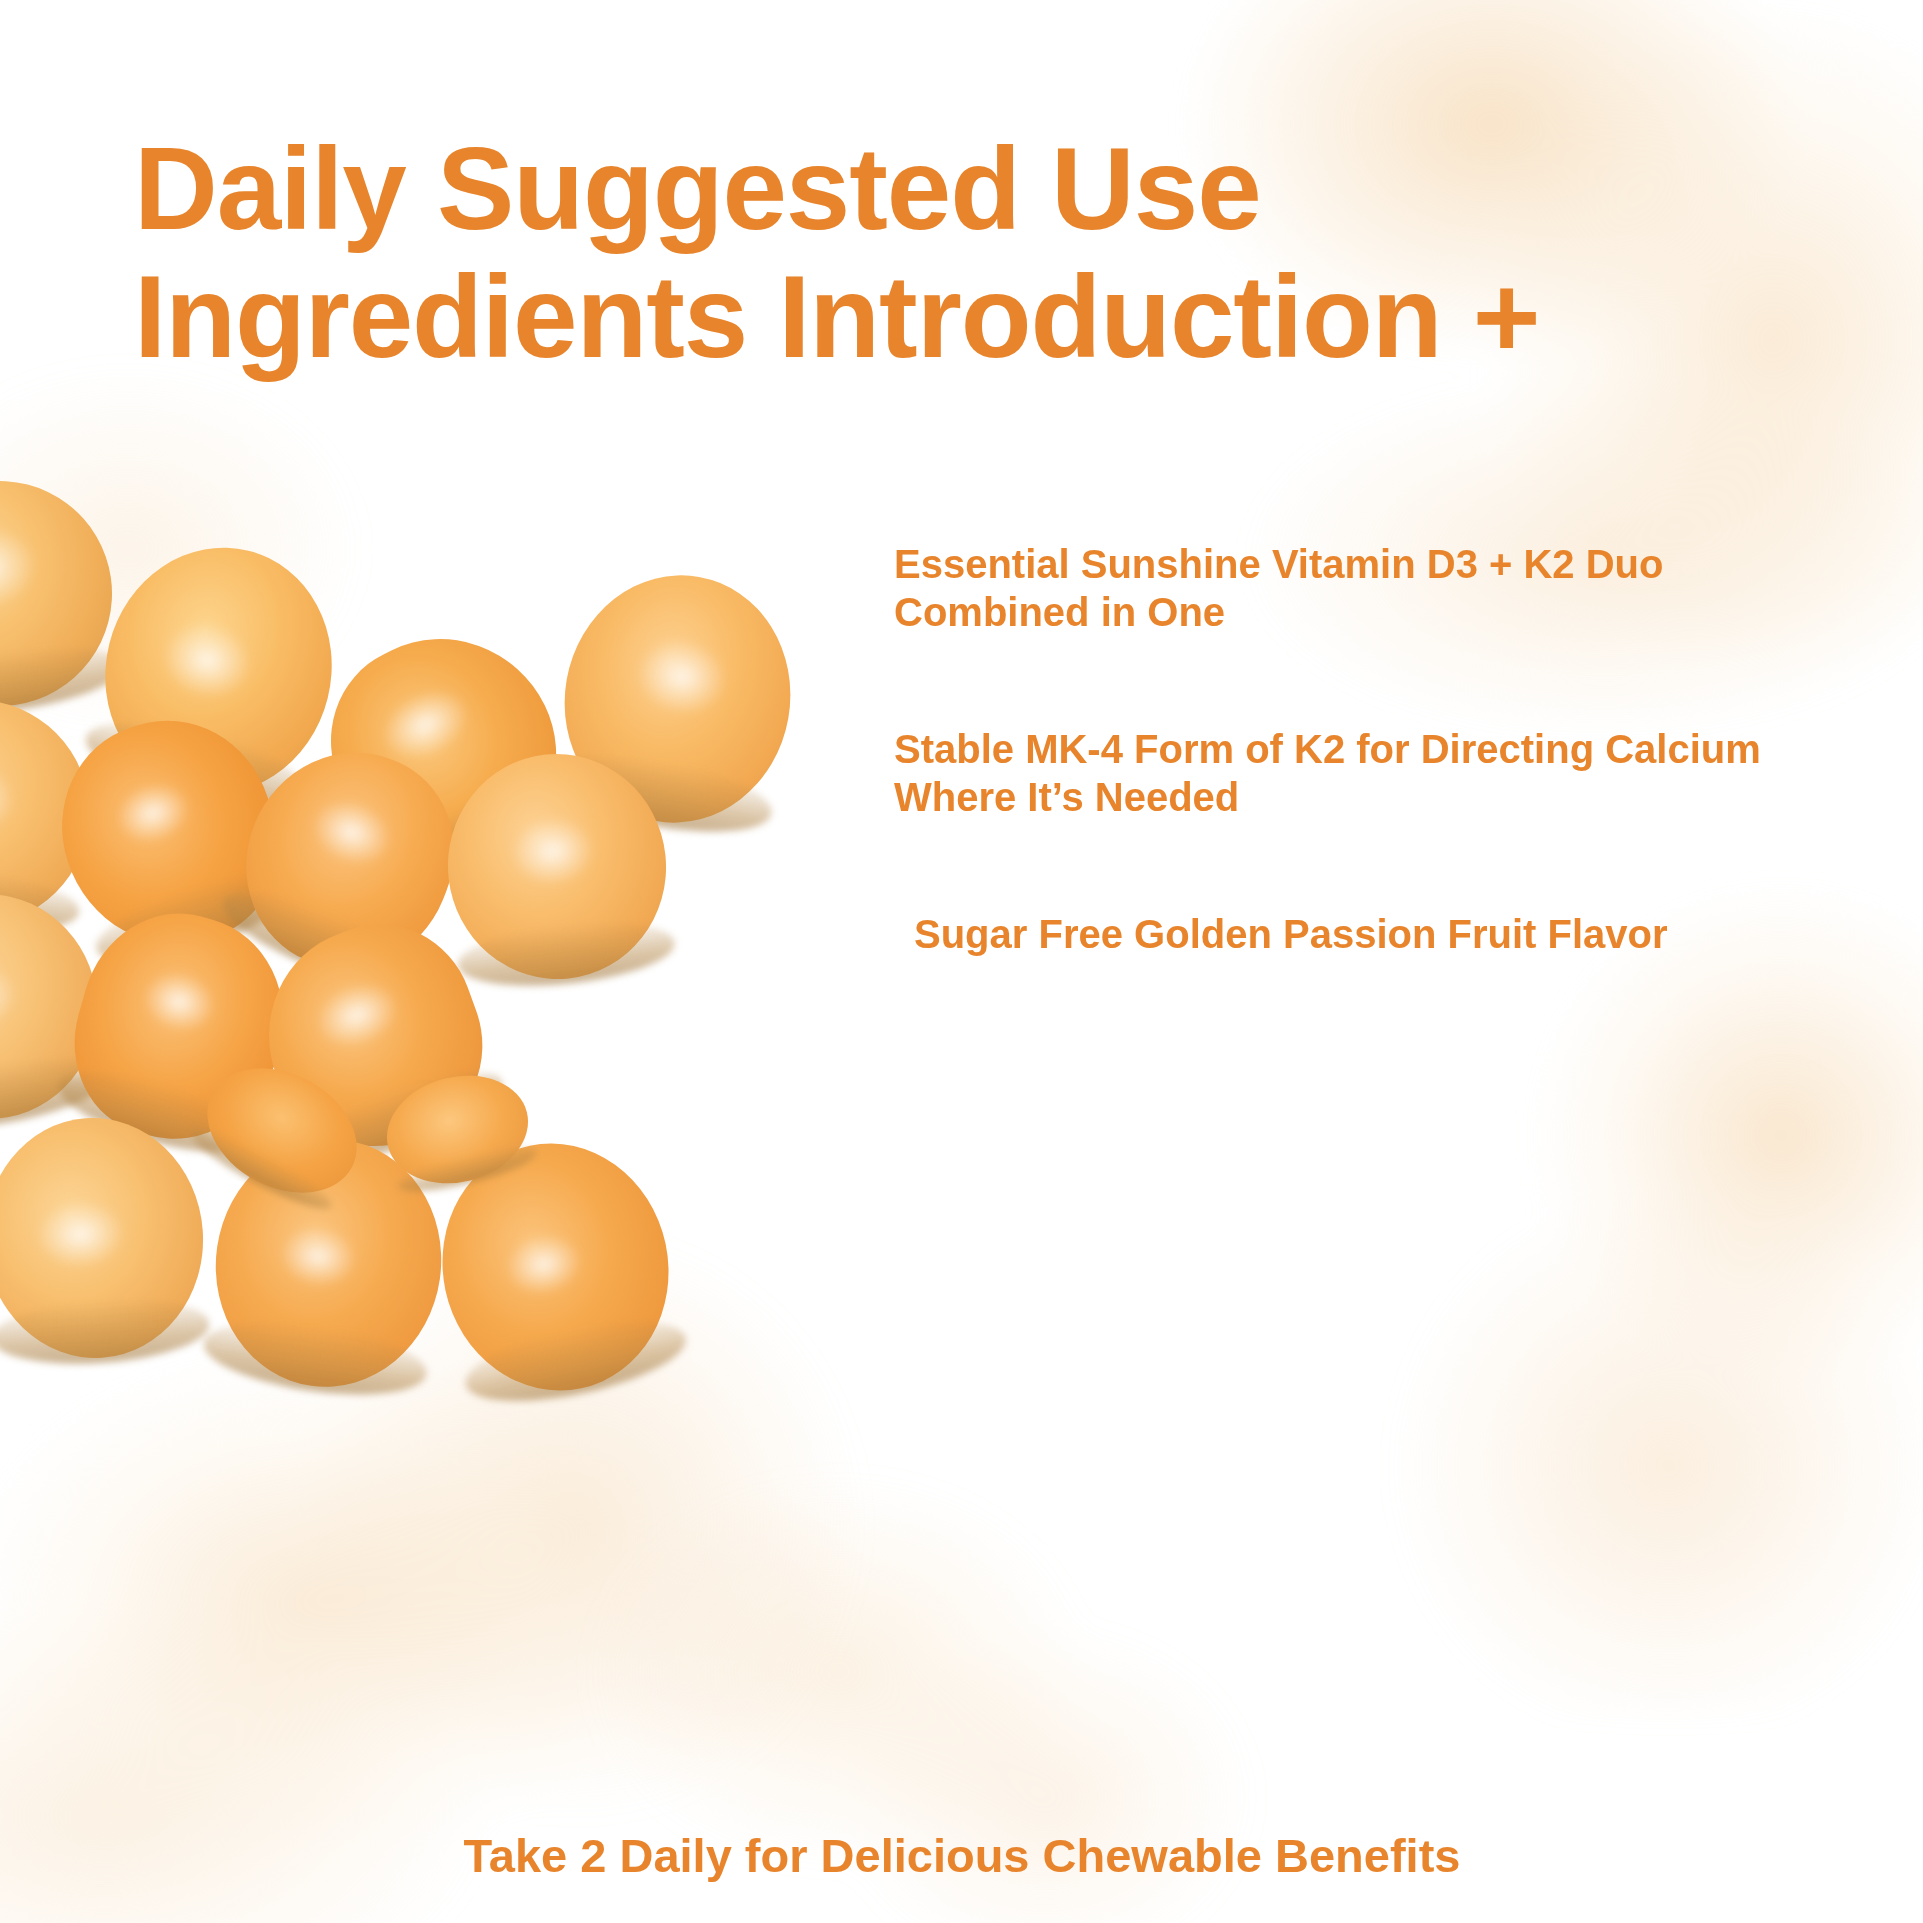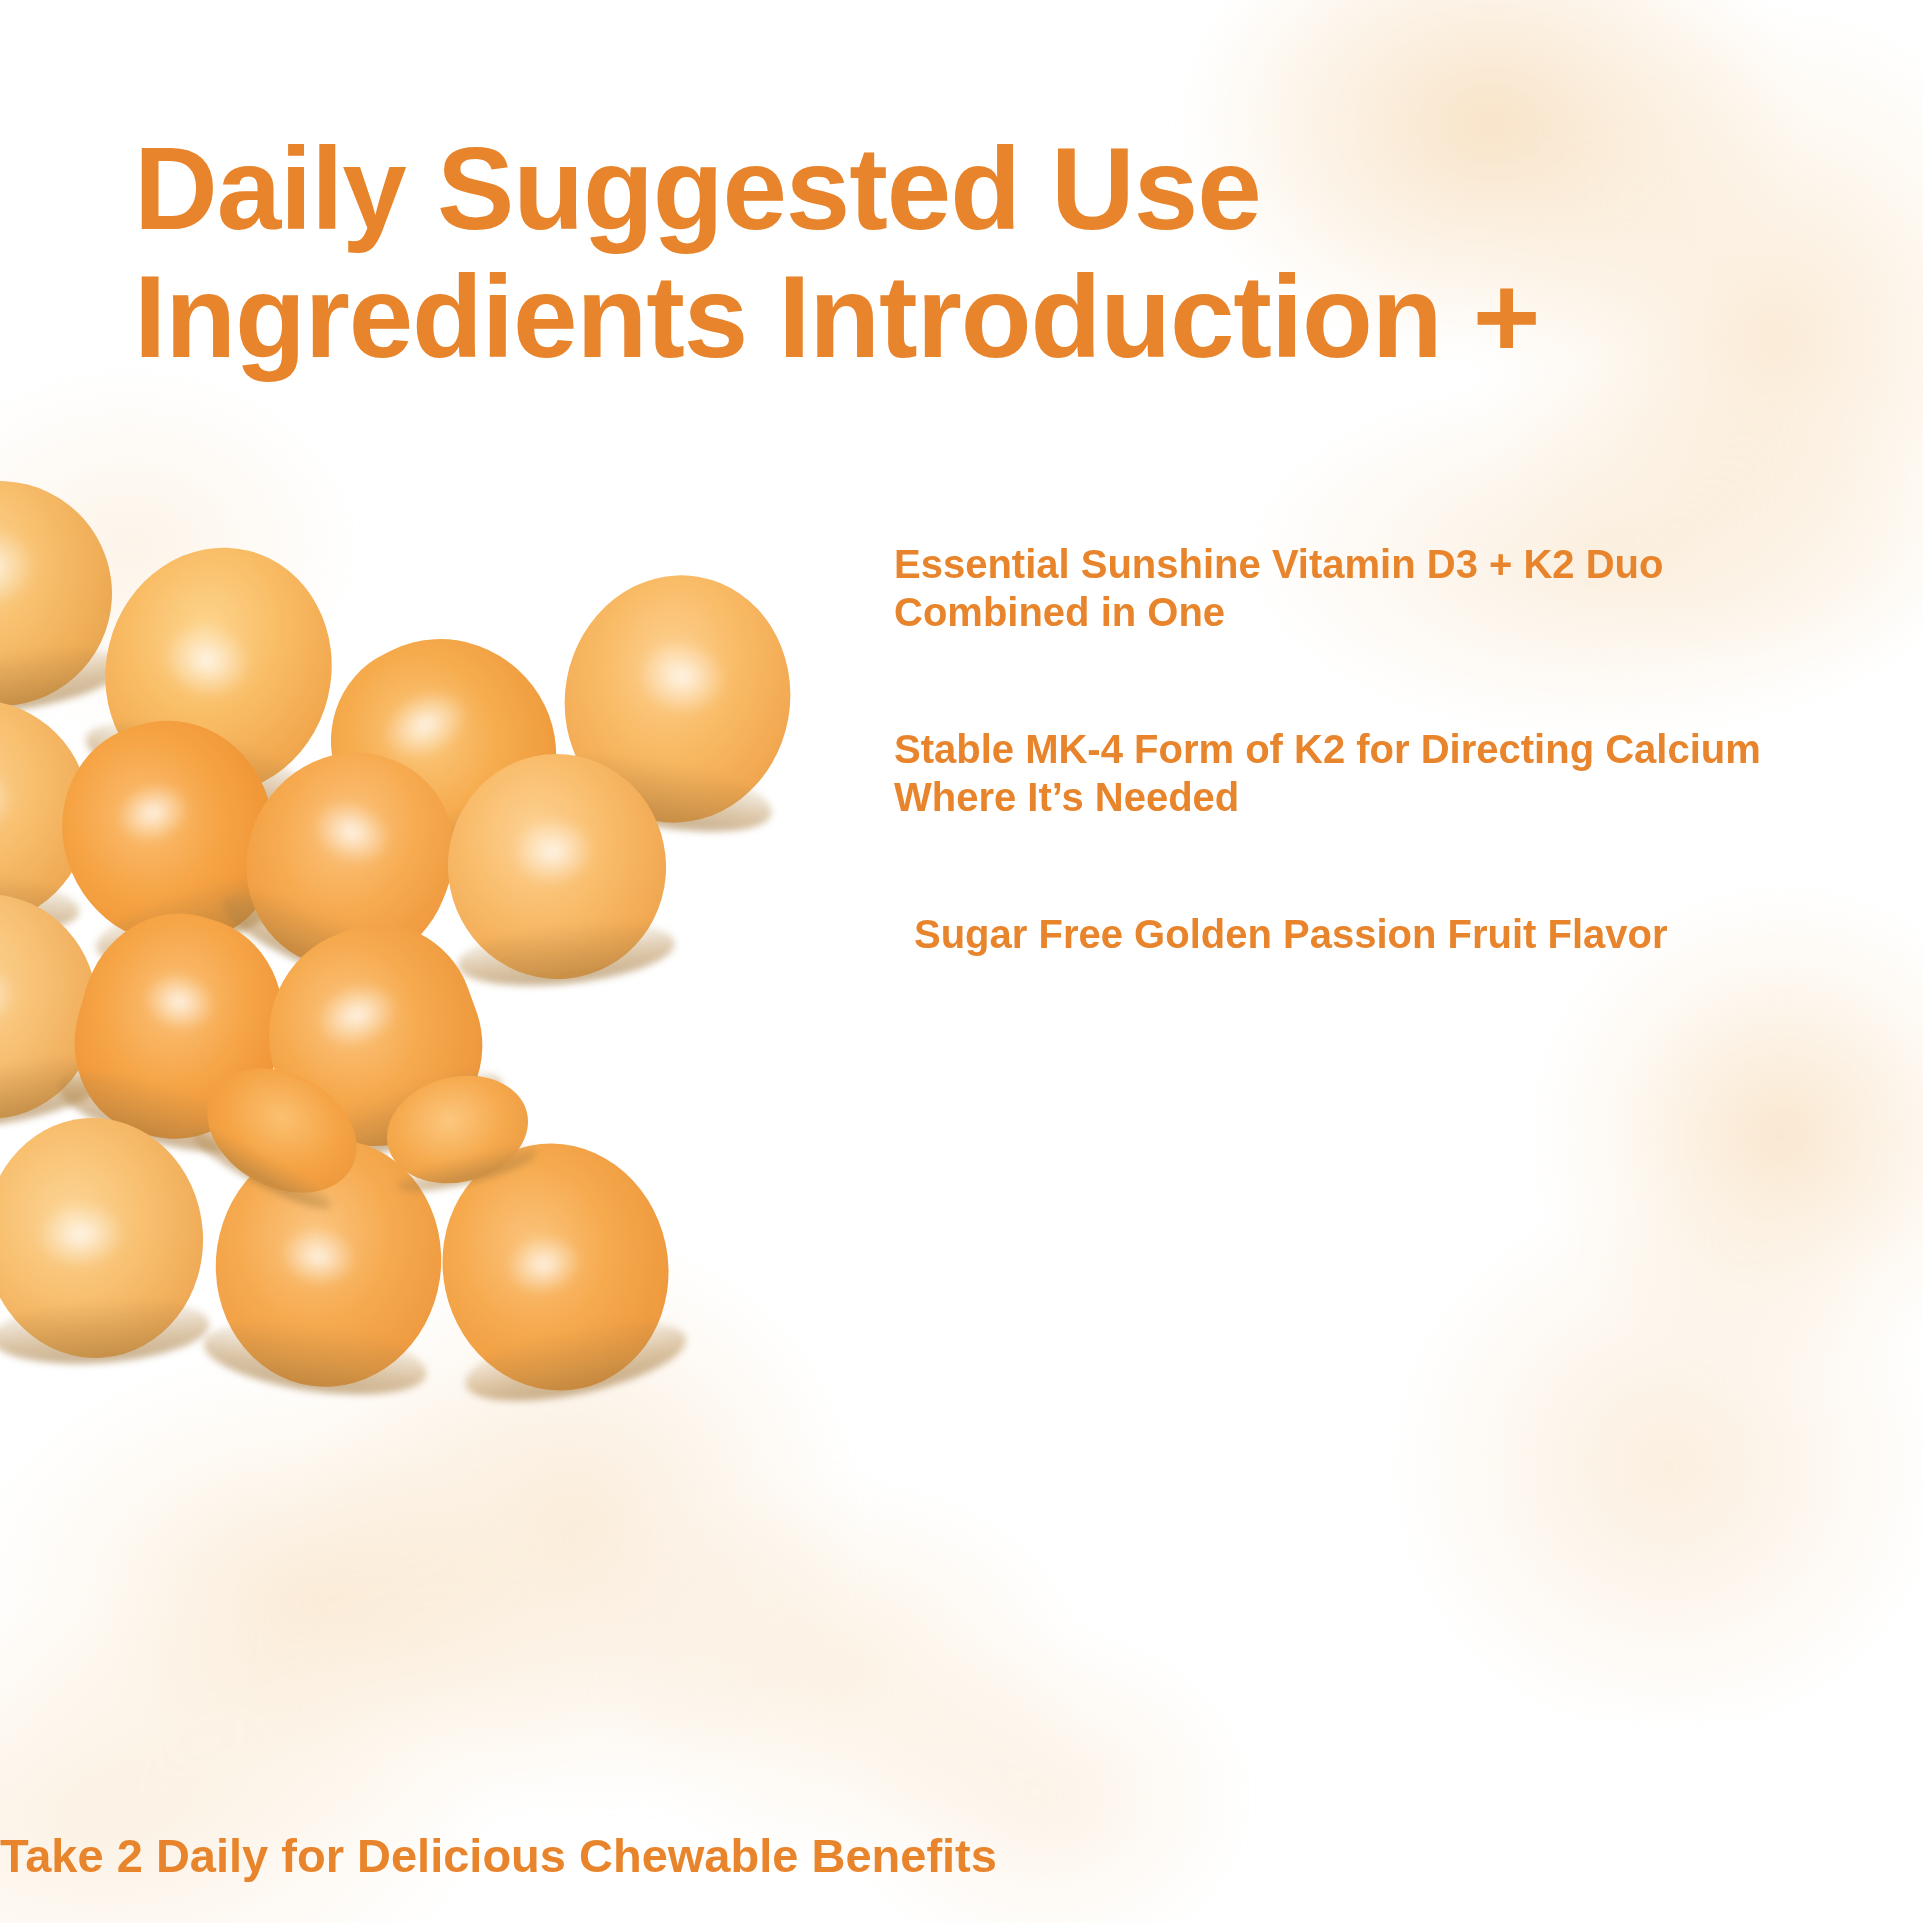--- a/index.html
+++ b/index.html
@@ -139,21 +139,21 @@
     margin-bottom: 89px;
   }
   .benefit:last-child { margin-bottom: 0; margin-left: 20px; }
 
   
   #footer {
     position: absolute;
     left: 0;
     right: 0;
     top: 1828px;
-    text-align: left;
+    text-align: center;
   }
   #footer-text {
     display: inline-block;
     color: #e8852c;
     font-weight: bold;
     font-size: 47px;
     line-height: 1.2;
   }
 </style>
 </head>

